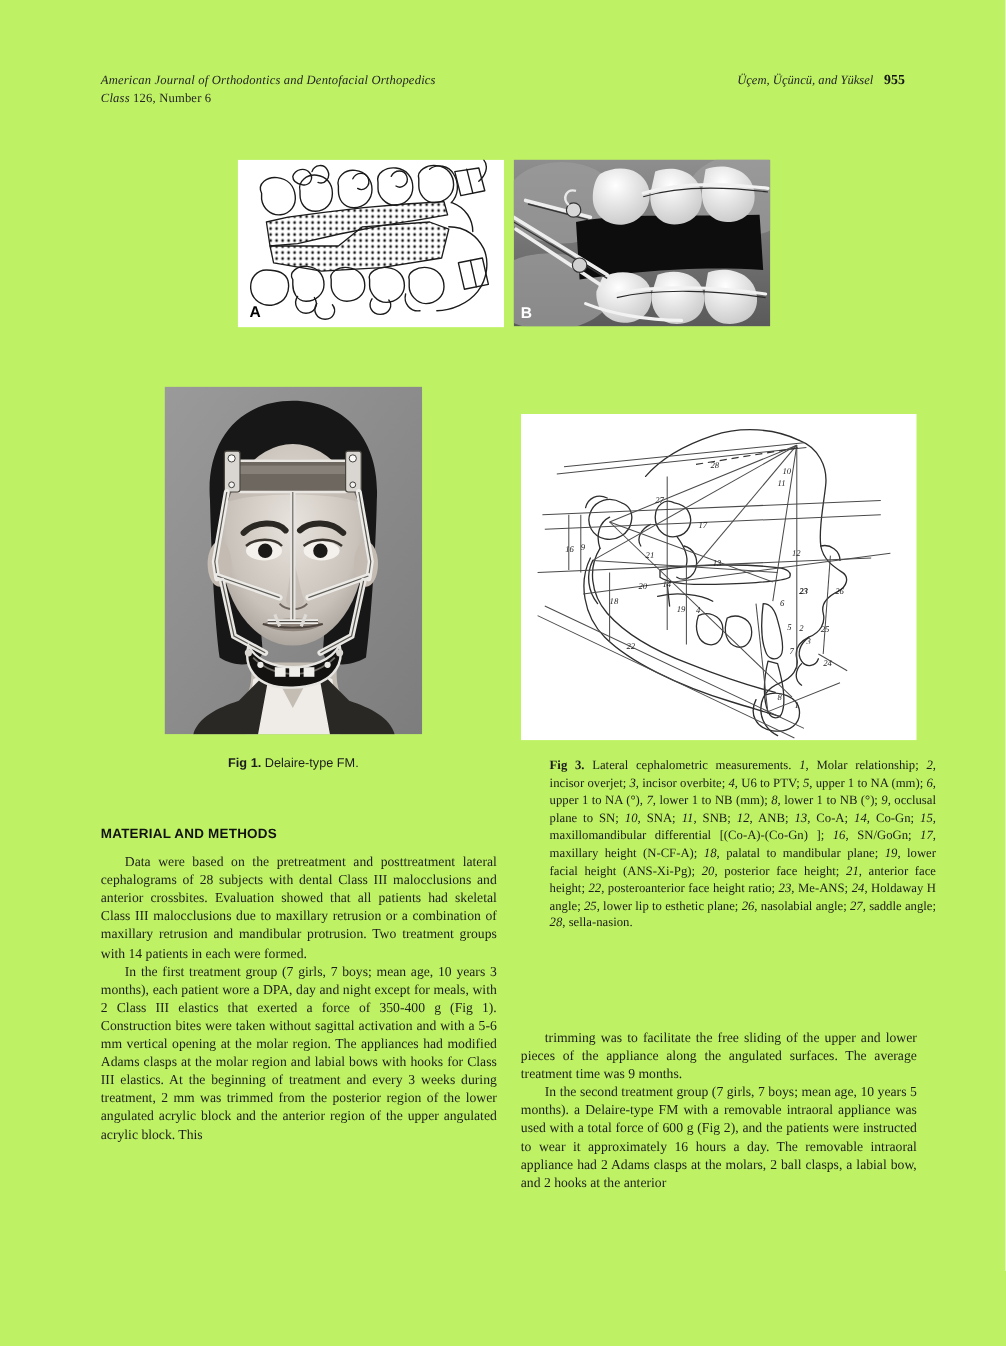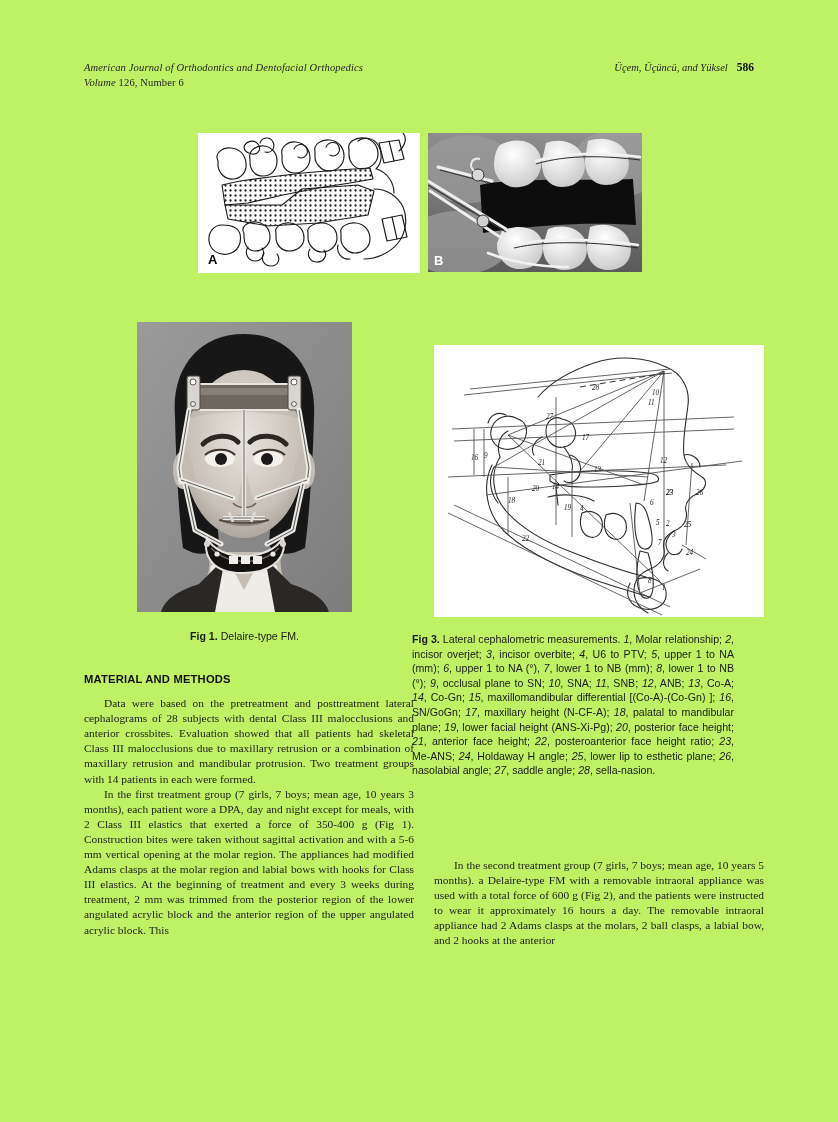--- a/index.html
+++ b/index.html
@@ -90,37 +90,38 @@
     width: 670px;
     text-align: center;
   }
   #fig2cap {
     left: 137px;
     top: 629px;
     width: 215px;
     text-align: center;
   }
   #fig3cap {
-    left: 412px;
+    left: 458px;
     top: 632px;
     width: 322px;
     text-align: justify;
+    font-family: Liberation Serif, serif;
   }
 
   
   .col {
     position: absolute;
     width: 330px;
     font-family: "Liberation Serif", serif;
     font-size: 11.4px;
     line-height: 15.1px;
     text-align: justify;
     color: #1d1d1d;
   }
-  #col-left  { left: 84px;  top: 672px; }
+  #col-left  { left: 84px;  top: 688px; }
   #col-right { left: 434px; top: 858px; }
 
   .section-head {
     font-family: "Liberation Sans", sans-serif;
     font-weight: bold;
     font-size: 11.2px;
     letter-spacing: 0.2px;
     color: #111;
     margin: 0 0 9px 0;
     text-align: left;
@@ -133,25 +134,25 @@
   .para + .para { margin-top: 0; }
 </style>
 </head>
 <body>
 
 <div class="page">
 
   <div class="running-head">
     <div class="rh-left">
       <span>American Journal of Orthodontics and Dentofacial Orthopedics</span><br>
-      <span class="vol">Volume</span>
+      <span class="vol">Class</span>
       <span class="volnum">126, Number 6</span>
     </div>
     <div class="rh-right">
-      <span class="authors">Üçem, Üçüncü, and Yüksel</span><span class="pageno">586</span>
+      <span class="authors">Üçem, Üçüncü, and Yüksel</span><span class="pageno">955</span>
     </div>
   </div>
 
   <div class="fig-img" id="fig1a">
     <svg width="222" height="140" viewBox="0 0 222 140">
       <rect x="0" y="0" width="222" height="140" fill="#ffffff"></rect>
       <defs>
         <pattern id="dots" width="5" height="5" patternUnits="userSpaceOnUse">
           <circle cx="2.5" cy="2.5" r="1.15" fill="#1a1a1a"></circle>
         </pattern>
@@ -464,16 +465,17 @@
     <b>Fig 3.</b><span> Lateral cephalometric measurements. </span><span id="fig3-measures"><i>1</i><span>, Molar relationship; </span><i>2</i><span>, incisor overjet; </span><i>3</i><span>, incisor overbite; </span><i>4</i><span>, U6 to PTV; </span><i>5</i><span>, upper 1 to NA (mm); </span><i>6</i><span>, upper 1 to NA (°), </span><i>7</i><span>, lower 1 to NB (mm); </span><i>8</i><span>, lower 1 to NB (°); </span><i>9</i><span>, occlusal plane to SN; </span><i>10</i><span>, SNA; </span><i>11</i><span>, SNB; </span><i>12</i><span>, ANB; </span><i>13</i><span>, Co-A; </span><i>14</i><span>, Co-Gn; </span><i>15</i><span>, maxillomandibular differential [(Co-A)-(Co-Gn) ]; </span><i>16</i><span>, SN/GoGn; </span><i>17</i><span>, maxillary height (N-CF-A); </span><i>18</i><span>, palatal to mandibular plane; </span><i>19</i><span>, lower facial height (ANS-Xi-Pg); </span><i>20</i><span>, posterior face height; </span><i>21</i><span>, anterior face height; </span><i>22</i><span>, posteroanterior face height ratio; </span><i>23</i><span>, Me-ANS; </span><i>24</i><span>, Holdaway H angle; </span><i>25</i><span>, lower lip to esthetic plane; </span><i>26</i><span>, nasolabial angle; </span><i>27</i><span>, saddle angle; </span><i>28</i><span>, sella-nasion.</span></span>
   </div>
 
   <div class="col" id="col-left">
     <div class="section-head">MATERIAL AND METHODS</div>
     <p class="para">Data were based on the pretreatment and posttreatment lateral cephalograms of 28 subjects with dental Class III malocclusions and anterior crossbites. Evaluation showed that all patients had skeletal Class III malocclusions due to maxillary retrusion or a combination of maxillary retrusion and mandibular protrusion. Two treatment groups with 14 patients in each were formed.</p>
     <p class="para">In the first treatment group (7 girls, 7 boys; mean age, 10 years 3 months), each patient wore a DPA, day and night except for meals, with 2 Class III elastics that exerted a force of 350-400 g (Fig 1). Construction bites were taken without sagittal activation and with a 5-6 mm vertical opening at the molar region. The appliances had modified Adams clasps at the molar region and labial bows with hooks for Class III elastics. At the beginning of treatment and every 3 weeks during treatment, 2 mm was trimmed from the posterior region of the lower angulated acrylic block and the anterior region of the upper angulated acrylic block. This</p>
   </div>
 
   <div class="col" id="col-right">
+    <p class="para">trimming was to facilitate the free sliding of the upper and lower pieces of the appliance along the angulated surfaces. The average treatment time was 9 months.</p>
     <p class="para">In the second treatment group (7 girls, 7 boys; mean age, 10 years 5 months). a Delaire-type FM with a removable intraoral appliance was used with a total force of 600 g (Fig 2), and the patients were instructed to wear it approximately 16 hours a day. The removable intraoral appliance had 2 Adams clasps at the molars, 2 ball clasps, a labial bow, and 2 hooks at the anterior</p>
   </div>
 
 </div>
 
 </body></html>

